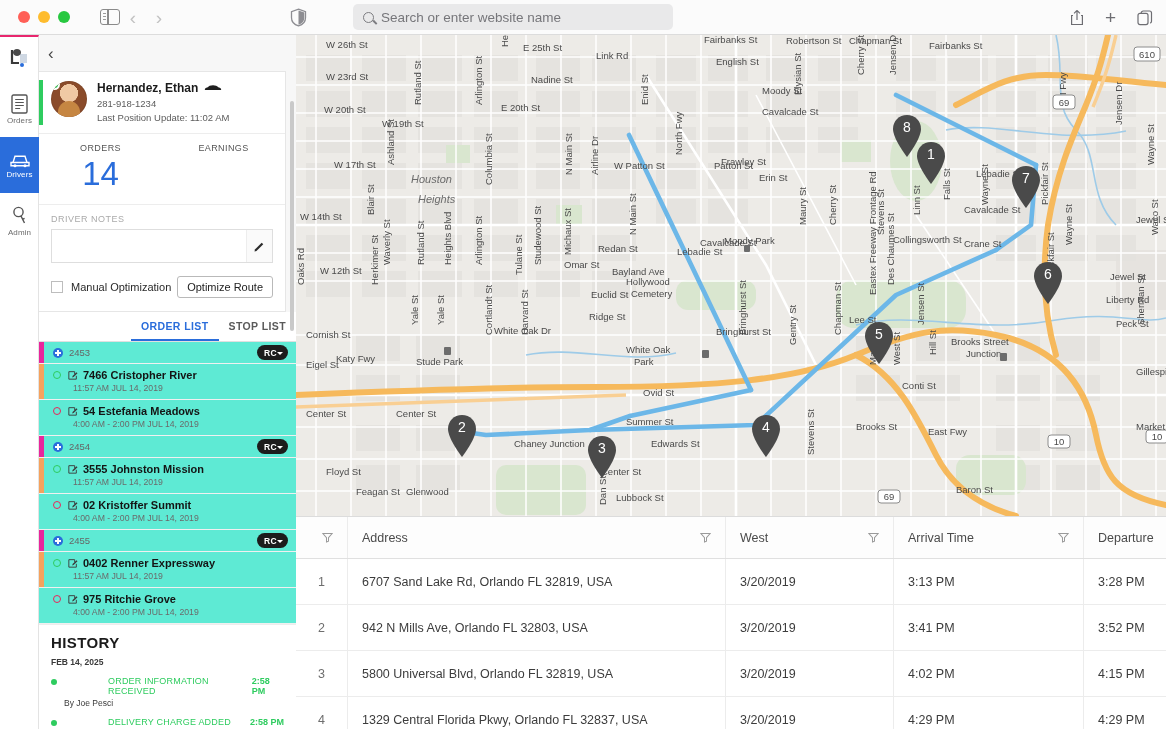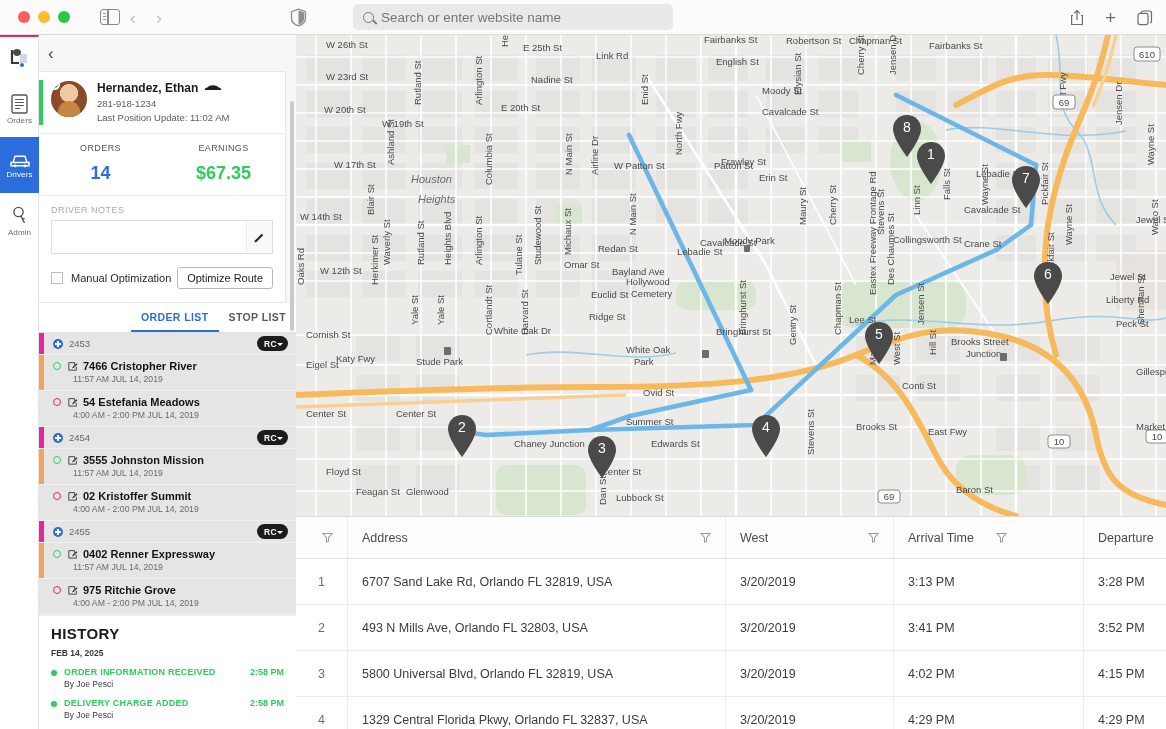--- a/index.html
+++ b/index.html
@@ -71,39 +71,39 @@
   .avatar::after{ content:""; position:absolute; left:7px; top:20px; width:22px; height:20px; border-radius:11px 11px 4px 4px; background:#c68642; }
   .avatar .dot { position:absolute; left:-2px; top:-2px; width:11px; height:11px; border-radius:50%; background:#2ecc5f; border:2px solid #fff; z-index:3;}
   .dinfo { margin-left:10px; }
   .dname { font-size:12px; font-weight:bold; color:#1b1b1b; display:flex; align-items:center; gap:6px; }
   .car-glyph { width:18px; height:8px; }
   .dphone, .dupd { font-size:9.5px; color:#5c5c5c; margin-top:3px; }
 
   .stats { display:flex; border-bottom:1px solid #ededed; padding:9px 0 11px; }
   .stat { flex:1; text-align:center; }
   .stat .slab { font-size:9px; color:#555; letter-spacing:.4px; }
-  .stat .sval { font-size:18px; font-weight:bold; margin-top:10px; }
+  .stat .sval { font-size:33px; font-weight:normal; margin-top:2px; }
   .sval.orders { color:#2a6ddb; }
   .sval.earn { color:#2ecc5f; }
 
   .notes-wrap { padding:9px 12px 0 12px; }
   .notes-label { font-size:9px; color:#aaa; letter-spacing:.5px; margin-bottom:5px; }
   .notes-box { height:34px; border:1px solid #dedede; background:#fff; display:flex; }
   .notes-box .inp { flex:1; }
   .notes-box .pen { width:26px; border-left:1px solid #ededed; display:flex; align-items:center; justify-content:center; background:#fafafa;}
   .optrow { display:flex; align-items:center; padding:13px 12px 13px 12px; }
   .chk { width:12px; height:12px; border:1.3px solid #bdbdbd; background:#fff; margin-right:8px; }
   .chk-lab { font-size:11px; color:#2a2a2a; }
   .opt-btn { margin-left:auto; font-size:11px; padding:4px 9px; border:1px solid #b9b9b9; border-radius:3px; background:#fff; color:#222; }
 
   .tabs { display:flex; border-bottom:1px solid #e0e0e0; padding-left:8px; background:#fff;justify-content:flex-end;}
   .tab { font-size:10.5px; font-weight:bold; letter-spacing:.4px; padding:8px 10px 7px; color:#5a5a5a; }
   .tab.active { color:#2a6ddb; border-bottom:2px solid #2a6ddb; }
 
-  .olist { background:#e5e5e5; }
+  .olist { background:#5eead4; }
   .ogroup { position:relative; }
   .ohead { display:flex; align-items:center; padding:4px 8px 4px 14px; border-bottom:1px solid #f0f0f0; position:relative; height:22px;}
   .ohead::before { content:""; position:absolute; left:0; top:0; bottom:0; width:5px; background:#e8269c; }
   .oid-ic { width:10px; height:10px; border-radius:50%; background:#2a6ddb; position:relative; margin-right:6px; }
   .oid-ic::after { content:""; position:absolute; left:4px; top:2px; width:2px; height:6px; background:#fff; }
   .oid-ic::before { content:""; position:absolute; left:2px; top:4px; width:6px; height:2px; background:#fff; }
   .oid { font-size:9.5px; color:#666; }
   .rc-badge { margin-left:auto; background:#1c1c1c; color:#fff; font-size:8.5px; font-weight:bold;
     border-radius:9px; padding:2.5px 11px 2.5px 7px; position:relative; letter-spacing:.3px;}
   .rc-badge::after { content:""; position:absolute; right:5px; top:7px; border-left:3px solid transparent; border-right:3px solid transparent; border-top:3.5px solid #fff; }
@@ -116,38 +116,38 @@
   .note-ic { width:10px; height:10px; margin-right:5px; flex:0 0 10px; }
   .otitle { font-size:11px; font-weight:bold; color:#141414; }
   .otime { font-size:8.7px; color:#6a6a6a; margin-left:20px; margin-top:2px; }
 
   .history { background:#fff; border-top:1px solid #ededed; padding:9px 12px 6px 12px; }
   .h-title { font-size:15px; font-weight:bold; letter-spacing:.4px; color:#1b1b1b; }
   .h-date { font-size:8.5px; font-weight:bold; color:#3a3a3a; margin-top:6px; }
   .h-item { margin-top:9px; position:relative; padding-left:13px; }
   .h-item .hdot { position:absolute; left:0; top:3px; width:6px; height:6px; border-radius:50%; background:#2ecc5f; }
   .h-row { display:flex; }
-  .h-ev { font-size:9px; font-weight:bold; color:#2ecc5f; letter-spacing:.2px; }
+  .h-ev { font-size:9px; font-weight:normal; color:#2ecc5f; letter-spacing:.2px;margin-left:44px; }
   .h-time { margin-left:auto; font-size:9px; font-weight:bold; color:#2ecc5f; }
   .h-by { font-size:8.5px; color:#3a3a3a; margin-top:2px; }
 
   .panel-scroll { position:absolute; right:2px; top:66px; width:4px; height:230px; background:#c9c9c9; border-radius:2px; }
 
   
   .map { position:absolute; left:296px; top:35px; width:870px; height:481px; overflow:hidden; background:#eceae6; }
   .map svg { display:block; }
   .pin { position:absolute; width:34px; height:44px; }
   .pin .num { position:absolute; left:0; top:5px; width:34px; text-align:center;
     font-size:14px; color:#fff; font-weight:500; }
 
   
   .tbl { position:absolute; left:296px; top:516px; width:870px; height:213px; background:#fff; border-top:1px solid #dcdcdc; }
   .trow { display:flex; height:46px; align-items:center; border-bottom:1px solid #ececec; }
   .trow.hdr { height:42px; background:#fdfdfd; border-bottom:1px solid #e0e0e0; }
-  .tc { padding:0 14px; font-size:12.5px; color:#3c3c3c; display:flex; align-items:center; height:100%; border-right:1px solid #ececec;}
+  .tc { padding:0 14px; font-size:12.5px; color:#3c3c3c; display:flex; align-items:center; height:100%; border-right:1px solid #ececec;justify-content:space-between;}
   .trow.hdr .tc { font-size:12.5px; color:#4a4a4a; }
   .c-idx { width:52px; justify-content:center; color:#6e6e6e; }
   .c-addr { width:378px; }
   .c-date { width:168px; }
   .c-arr { width:190px; }
   .c-dep { width:82px; border-right:none; }
   .funnel { margin-left:auto; width:11px; height:11px; }
 </style>
 </head>
 <body>
@@ -255,21 +255,20 @@
         </div>
       </div>
 
       <div class="stats">
         <div class="stat">
           <div class="slab">ORDERS</div>
           <div class="sval orders">14</div>
         </div>
         <div class="stat">
           <div class="slab">EARNINGS</div>
-          <div class="sval earn">$67.35</div>
         </div>
       </div>
 
       <div class="notes-wrap">
         <div class="notes-label">DRIVER NOTES</div>
         <div class="notes-box">
           <div class="inp"></div>
           <div class="pen">
             <svg width="11" height="11" viewBox="0 0 12 12">
               <path d="M1 9.3 8.4 1.9l1.7 1.7L2.7 11 .6 11.4z" fill="#2b2b2b"></path>
@@ -825,21 +824,21 @@
 
     <div class="trow">
       <div class="tc c-idx">1</div>
       <div class="tc c-addr">6707 Sand Lake Rd, Orlando FL 32819, USA</div>
       <div class="tc c-date">3/20/2019</div>
       <div class="tc c-arr">3:13 PM</div>
       <div class="tc c-dep">3:28 PM</div>
     </div>
     <div class="trow">
       <div class="tc c-idx">2</div>
-      <div class="tc c-addr">493 N Mills Ave, Orlando FL 32803, USA</div>
+      <div class="tc c-addr">942 N Mills Ave, Orlando FL 32803, USA</div>
       <div class="tc c-date">3/20/2019</div>
       <div class="tc c-arr">3:41 PM</div>
       <div class="tc c-dep">3:52 PM</div>
     </div>
     <div class="trow">
       <div class="tc c-idx">3</div>
       <div class="tc c-addr">5800 Universal Blvd, Orlando FL 32819, USA</div>
       <div class="tc c-date">3/20/2019</div>
       <div class="tc c-arr">4:02 PM</div>
       <div class="tc c-dep">4:15 PM</div>

